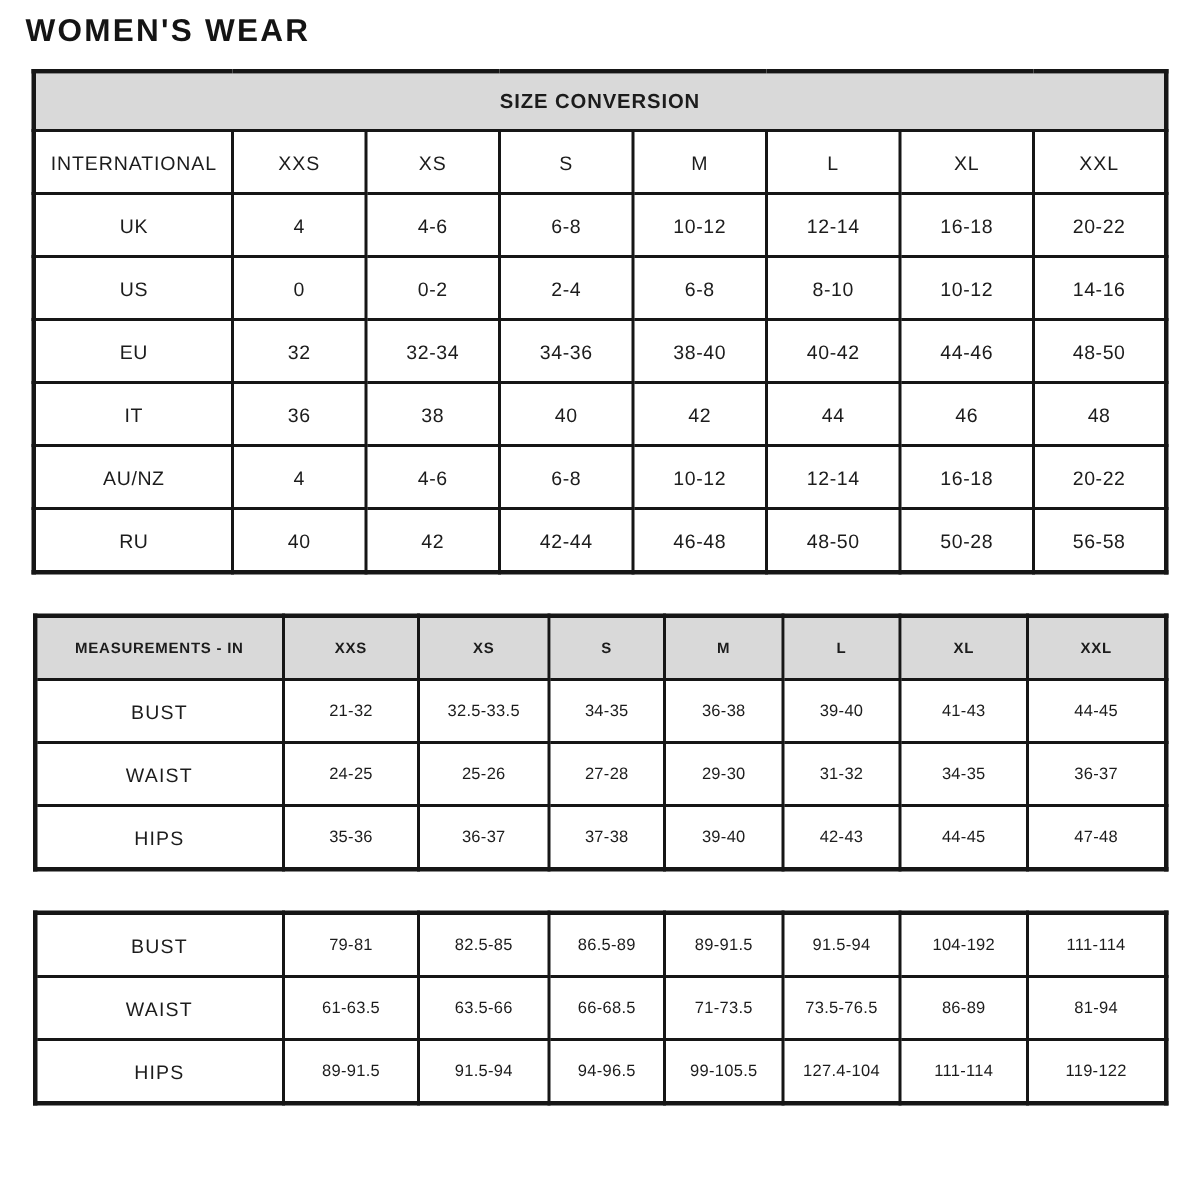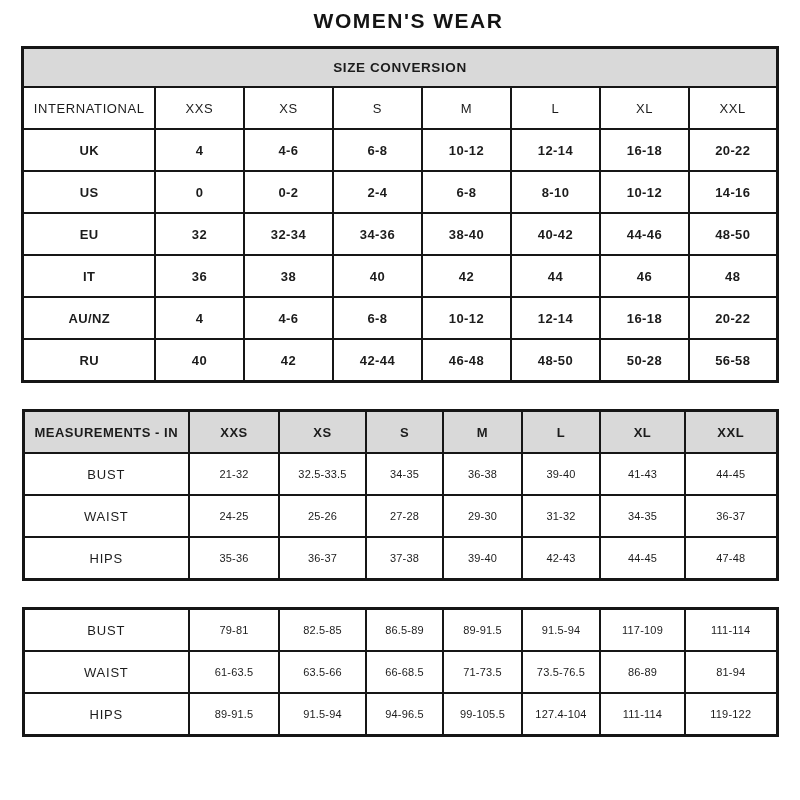--- a/index.html
+++ b/index.html
@@ -11,21 +11,21 @@
   }
   .page {
     width: 800px;
     height: 800px;
     box-sizing: border-box;
     padding-top: 9px;
     background: #ffffff;
   }
   .page-title {
     margin: 0 0 13px 17px;
-    text-align: center;
+    text-align: left;
     font-size: 21px;
     font-weight: 700;
     letter-spacing: 1.5px;
     color: #141414;
   }
   table.tbl {
     border-collapse: collapse;
     table-layout: fixed;
     width: 754px;
     margin: 0 auto 26px auto;
@@ -33,34 +33,34 @@
   }
   table.tbl td {
     border: 2px solid #161616;
     text-align: center;
     vertical-align: middle;
     padding: 0 2px;
     overflow: hidden;
     white-space: nowrap;
   }
   
-  .conv td { height: 40px; font-size: 13px; font-weight: 700; letter-spacing: 0.4px; }
+  .conv td { height: 40px; font-size: 13px; font-weight: 400; letter-spacing: 0.4px; }
   .conv .band td {
     background: #d9d9d9;
     height: 37px;
     font-size: 13.5px;
     font-weight: 700;
     letter-spacing: 0.6px;
   }
   .conv .head td { font-weight: 500; letter-spacing: 0.6px; }
   
   .meas td { height: 40px; }
   .meas .band td {
     background: #d9d9d9;
-    font-size: 13px;
+    font-size: 10px;
     font-weight: 700;
     letter-spacing: 0.5px;
   }
   .meas .rowlabel { font-size: 13px; font-weight: 500; letter-spacing: 0.8px; }
   .meas .val { font-size: 11px; font-weight: 500; letter-spacing: 0.2px; border-radius: 21px; }
 </style>
 </head>
 <body>
 
 <div class="page">
@@ -222,21 +222,21 @@
         <col style="width:92px">
     </colgroup>
     <tbody>
       <tr>
         <td class="rowlabel">BUST</td>
         <td class="val">79-81</td>
         <td class="val">82.5-85</td>
         <td class="val">86.5-89</td>
         <td class="val">89-91.5</td>
         <td class="val">91.5-94</td>
-        <td class="val">117-109</td>
+        <td class="val">104-192</td>
         <td class="val">111-114</td>
       </tr>
       <tr>
         <td class="rowlabel">WAIST</td>
         <td class="val">61-63.5</td>
         <td class="val">63.5-66</td>
         <td class="val">66-68.5</td>
         <td class="val">71-73.5</td>
         <td class="val">73.5-76.5</td>
         <td class="val">86-89</td>

